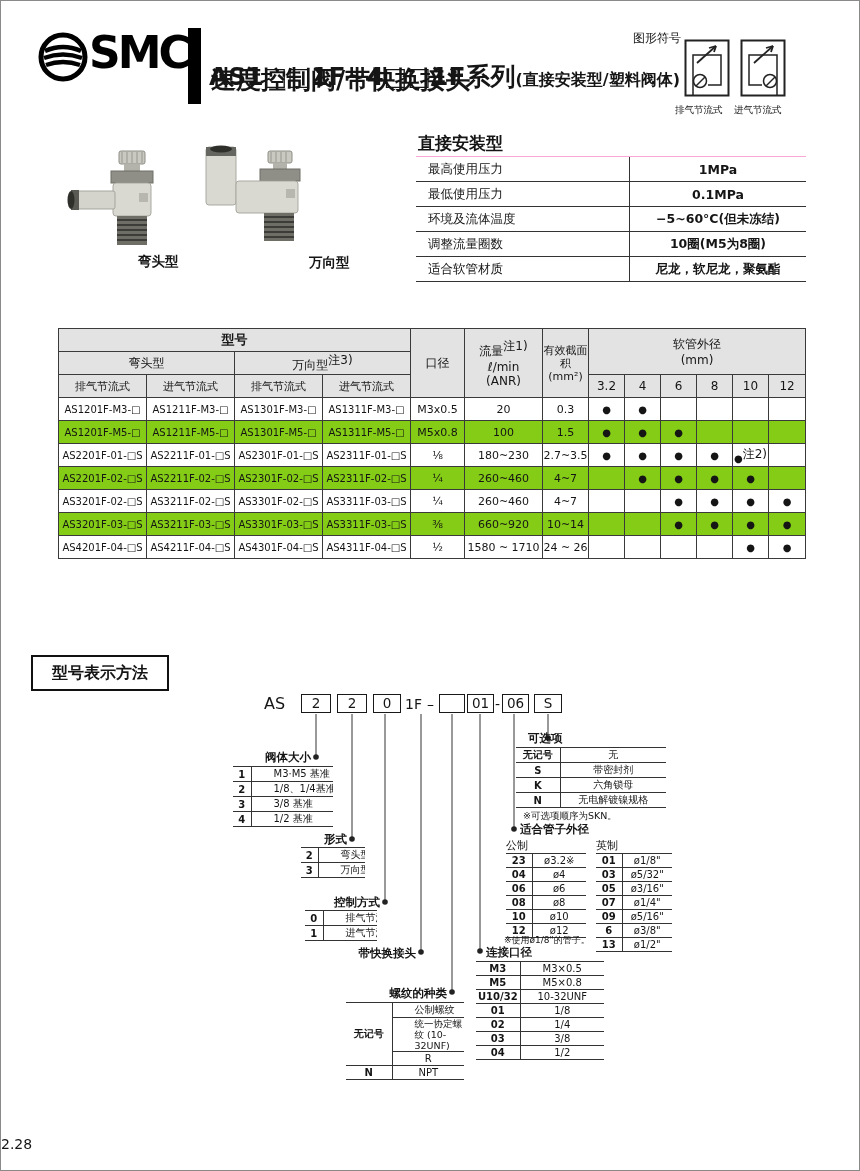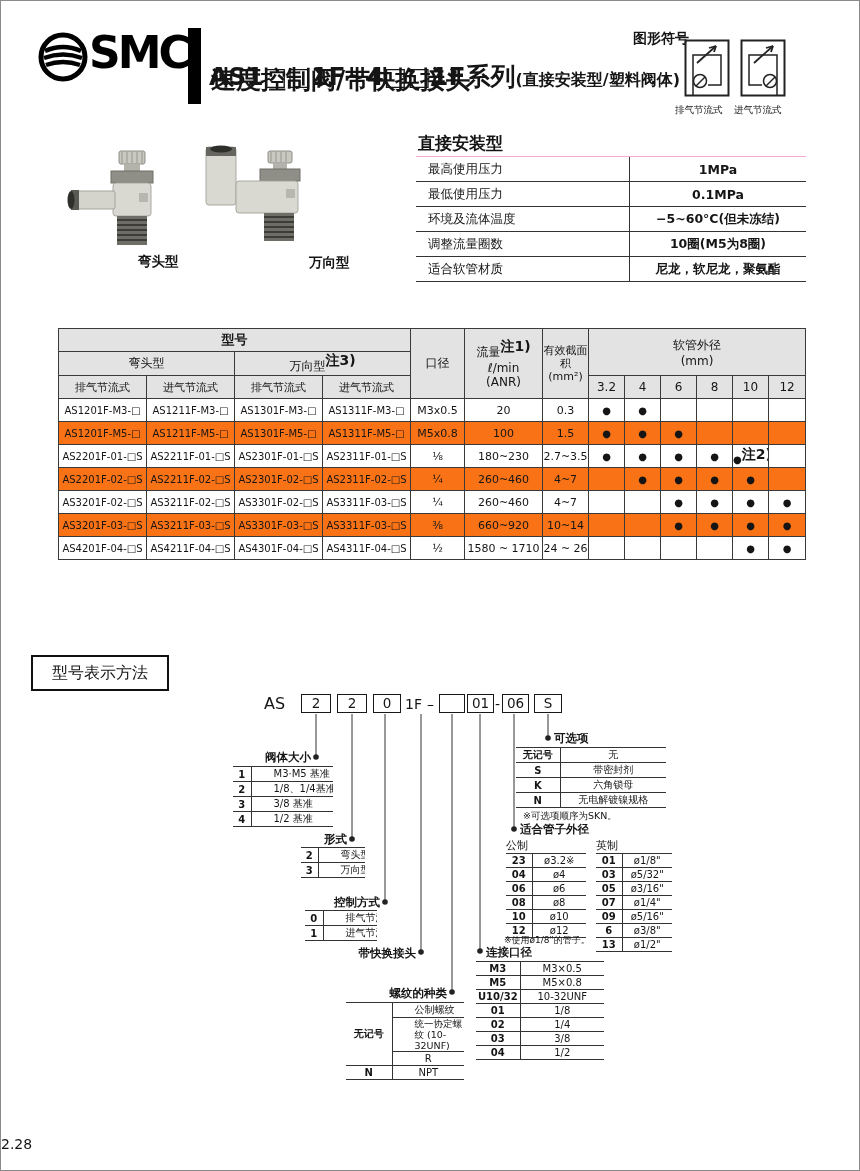--- a/index.html
+++ b/index.html
@@ -5,45 +5,45 @@
   html,body{margin:0;padding:0;background:#f2f2f2;}
   #page{position:relative;width:860px;height:1171px;background:#fff;border:1px solid #8a8a8a;
         font-family:"DejaVu Sans","Liberation Sans",sans-serif;color:#151515;overflow:hidden;box-sizing:border-box;}
   .abs{position:absolute;}
   
   .logo-text{font-size:44px;font-weight:900;letter-spacing:-3px;color:#000;line-height:1;}
   .vbar{width:13px;height:76px;background:#000;}
   .t1{font-size:25px;font-weight:bold;white-space:nowrap;margin-top:29px;}
   .t2{font-size:25px;font-weight:bold;white-space:nowrap;}
   .t2 .small{font-size:16px;}
-  .gslabel{font-size:14px;font-weight:bold;}
+  .gslabel{font-size:12px;font-weight:normal;}
   .symcap{font-size:9.5px;white-space:nowrap;}
   
   .cstitle{font-size:17px;font-weight:bold;}
   .cstable{border-collapse:collapse;width:390px;table-layout:fixed;}
   .cstable td{border-top:1px solid #f9a8d4;border-bottom:1px solid #333;height:22px;font-size:12.5px;}
   .cstable td.lb{width:200px;padding-left:12px;}
   .cstable td.vl{text-align:center;font-weight:600;border-left:1px solid #333;}
   
   .pcap{font-size:13.5px;font-weight:bold;}
   
   .mt{border-collapse:collapse;table-layout:fixed;width:748px;}
   .mt th,.mt td{border:1px solid #3a3a3a;text-align:center;padding:0;overflow:hidden;}
   .mt th{background:#e3e3e3;font-weight:normal;font-size:12px;height:22px;}
   .mt th.big{font-weight:bold;font-size:13px;}
   .mt td{height:22px;font-size:10px;white-space:nowrap;}
-  .mt tr.alt td{background:#f97316;}
+  .mt tr.alt td{background:#84cc16;}
   .mt td.port{font-size:11px;}
   .mt td.num{font-size:11px;}
   .mt td.dot{font-size:10px;}
-  sup.nt{font-size:14px;font-weight:bold;}
+  sup.nt{font-size:12px;}
   .notes{font-size:11px;line-height:15px;white-space:nowrap;}
   
   .secbox{width:134px;height:32px;border:2px solid #111;display:flex;align-items:center;justify-content:center;
-          font-size:16px;font-weight:normal;}
+          font-size:16px;font-weight:bold;}
   .code-prefix{font-size:16px;font-weight:500;}
   .cbox{position:absolute;top:53px;height:19px;border:1.5px solid #191919;box-sizing:border-box;
         text-align:center;font-size:13.5px;line-height:17px;background:#fff;}
   .cmid{position:absolute;top:55px;font-size:14px;}
   .glabel{position:absolute;font-size:11.5px;font-weight:600;white-space:nowrap;}
   .bd{border-collapse:collapse;position:absolute;table-layout:fixed;}
   .bd td{border-top:1px solid #333;border-bottom:1px solid #333;font-size:10px;height:13px;
          padding:0 2px;white-space:nowrap;overflow:hidden;}
   .bd td.cd{font-weight:bold;text-align:center;border-right:1px solid #333;}
   .bd td.ds{text-align:left;padding-left:22px;}
@@ -416,21 +416,21 @@
       <tr>
             <td class="dsc">R</td>
           </tr>
       <tr>
             <td class="cd">N</td>
             <td class="dsc">NPT</td>
           </tr>
     </tbody>
       </table>
 
-    <div class="glabel" style="left:553px;top:90px;font-family:Liberation Serif, serif;">可选项</div>
+    <div class="glabel" style="left:527px;top:90px;font-family:Liberation Serif, serif;">可选项</div>
     <table class="bd" style="left:515px;top:106px;width:150px;">
       <colgroup>
           <col style="width:44px">
           <col>
         </colgroup>
       <tbody>
           <tr>
             <td class="cd">无记号</td>
             <td class="dsc">无</td>
           </tr>

